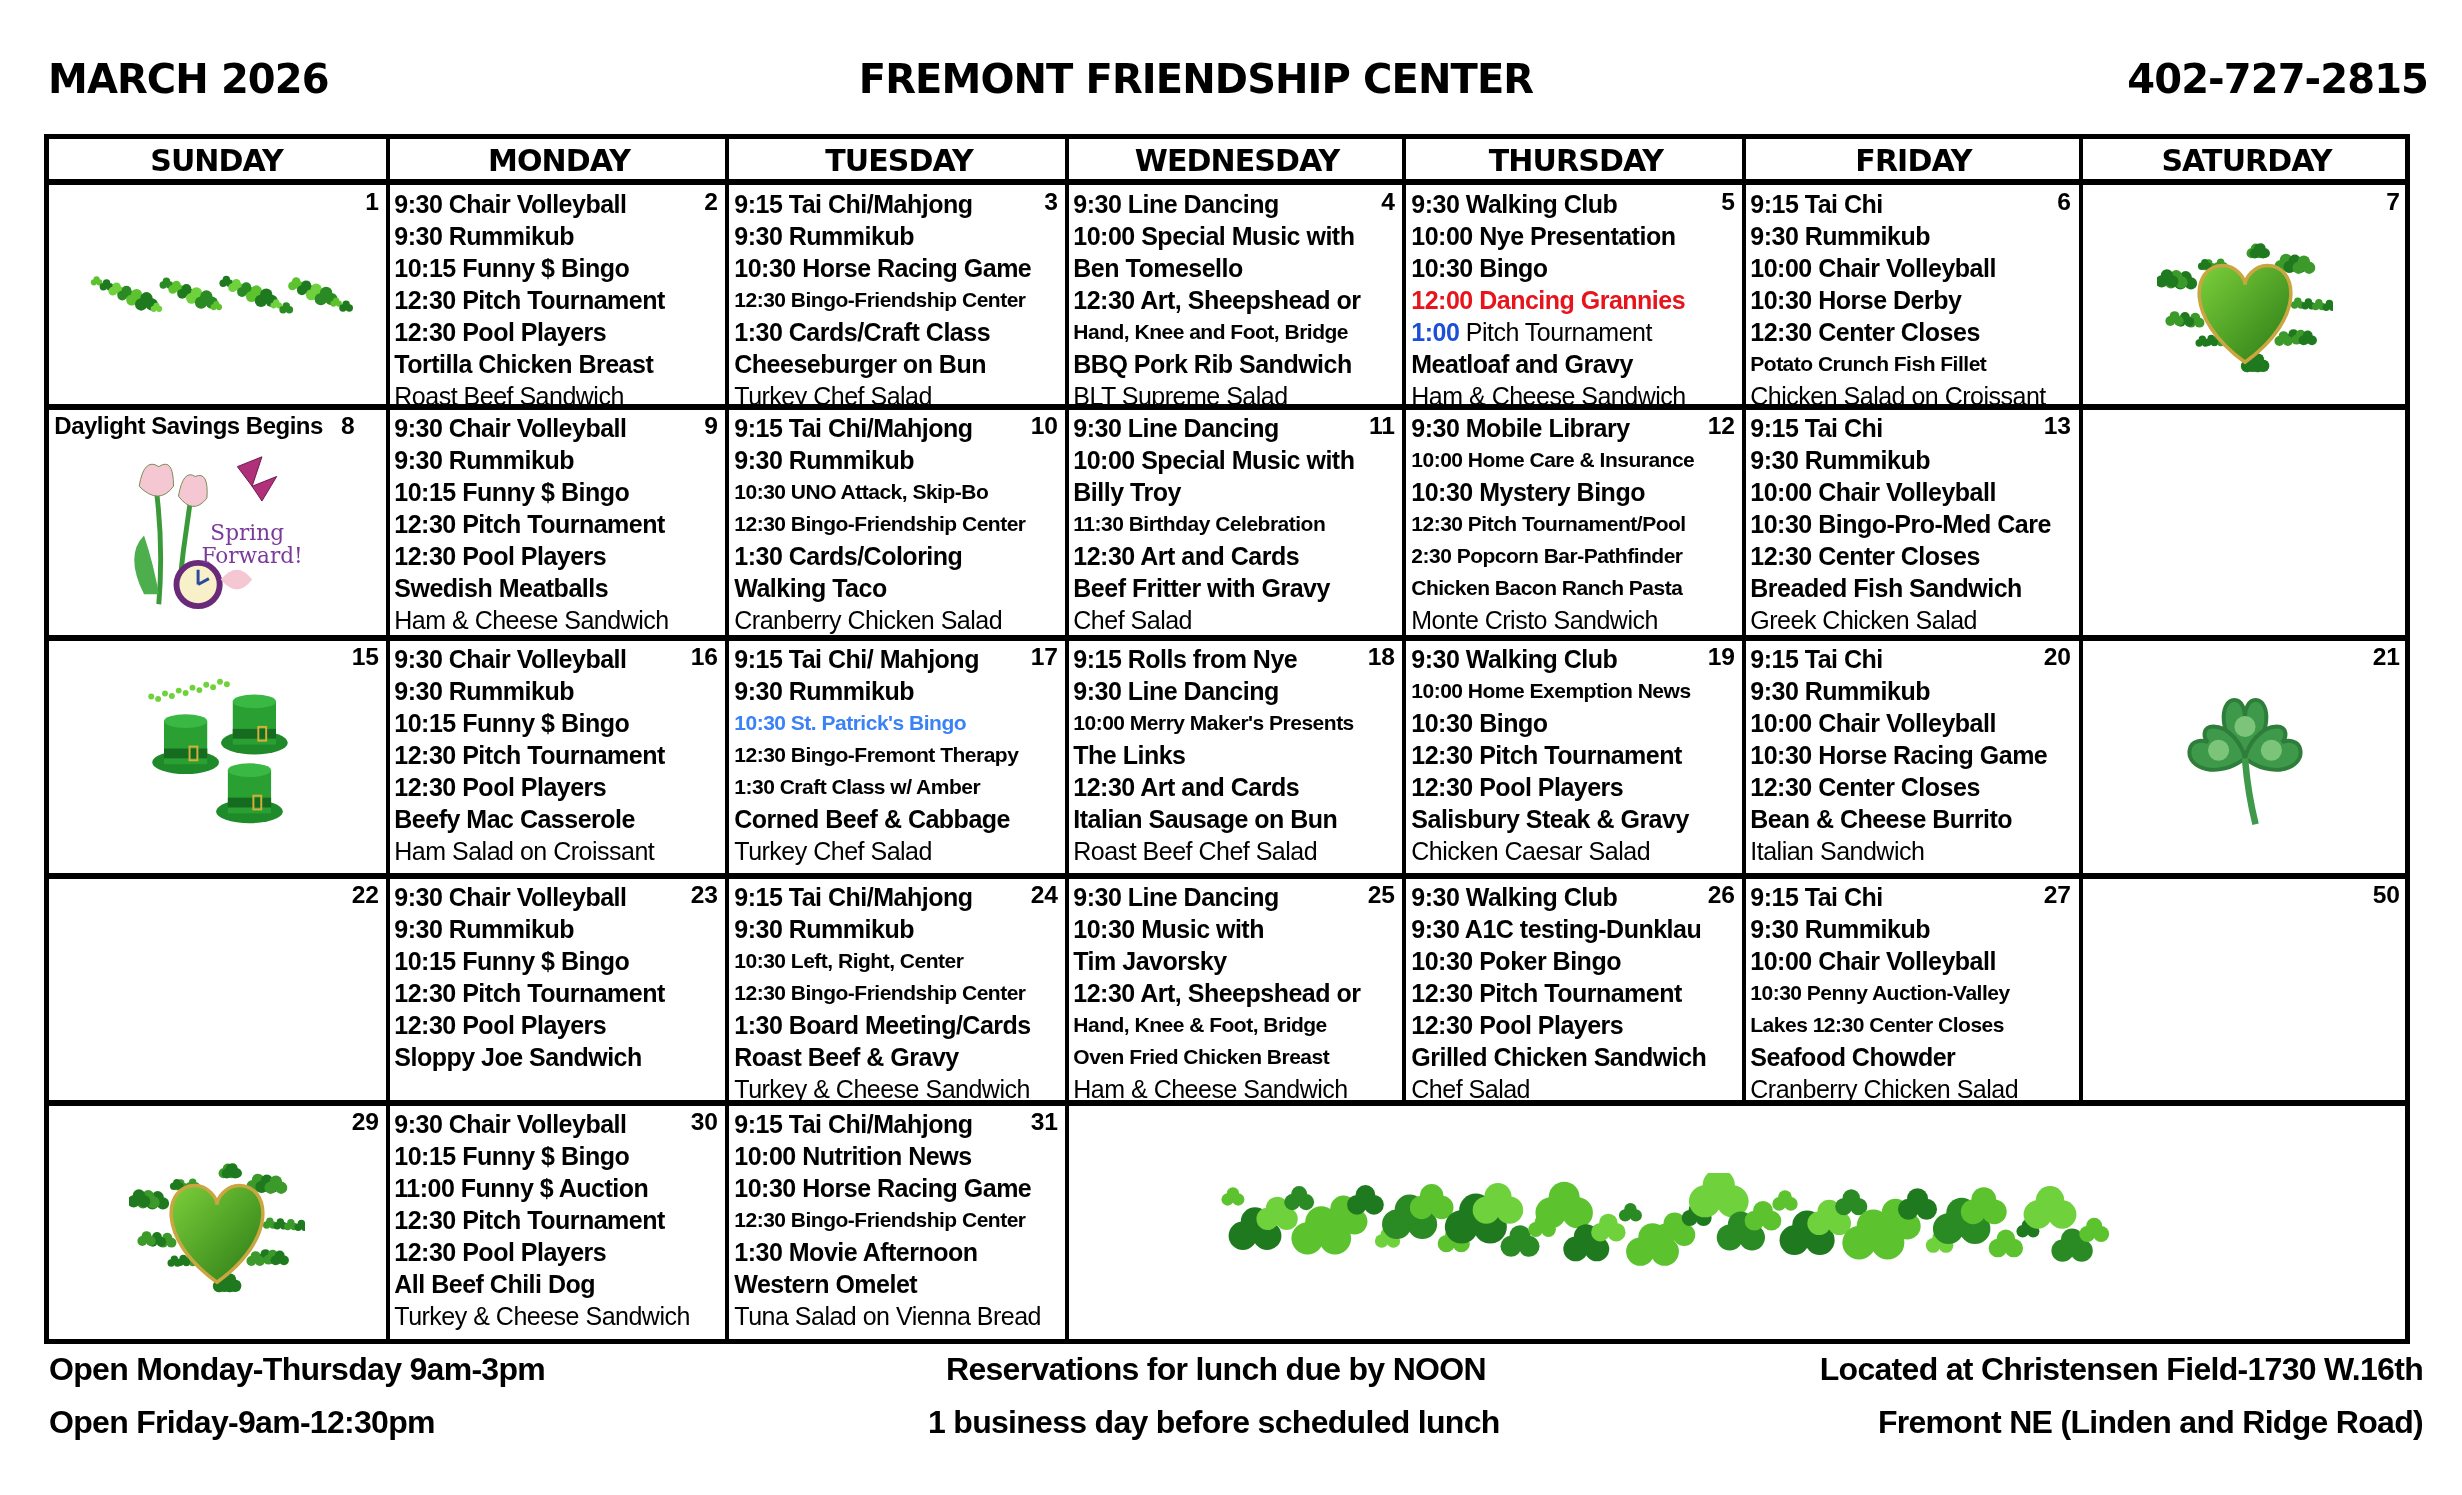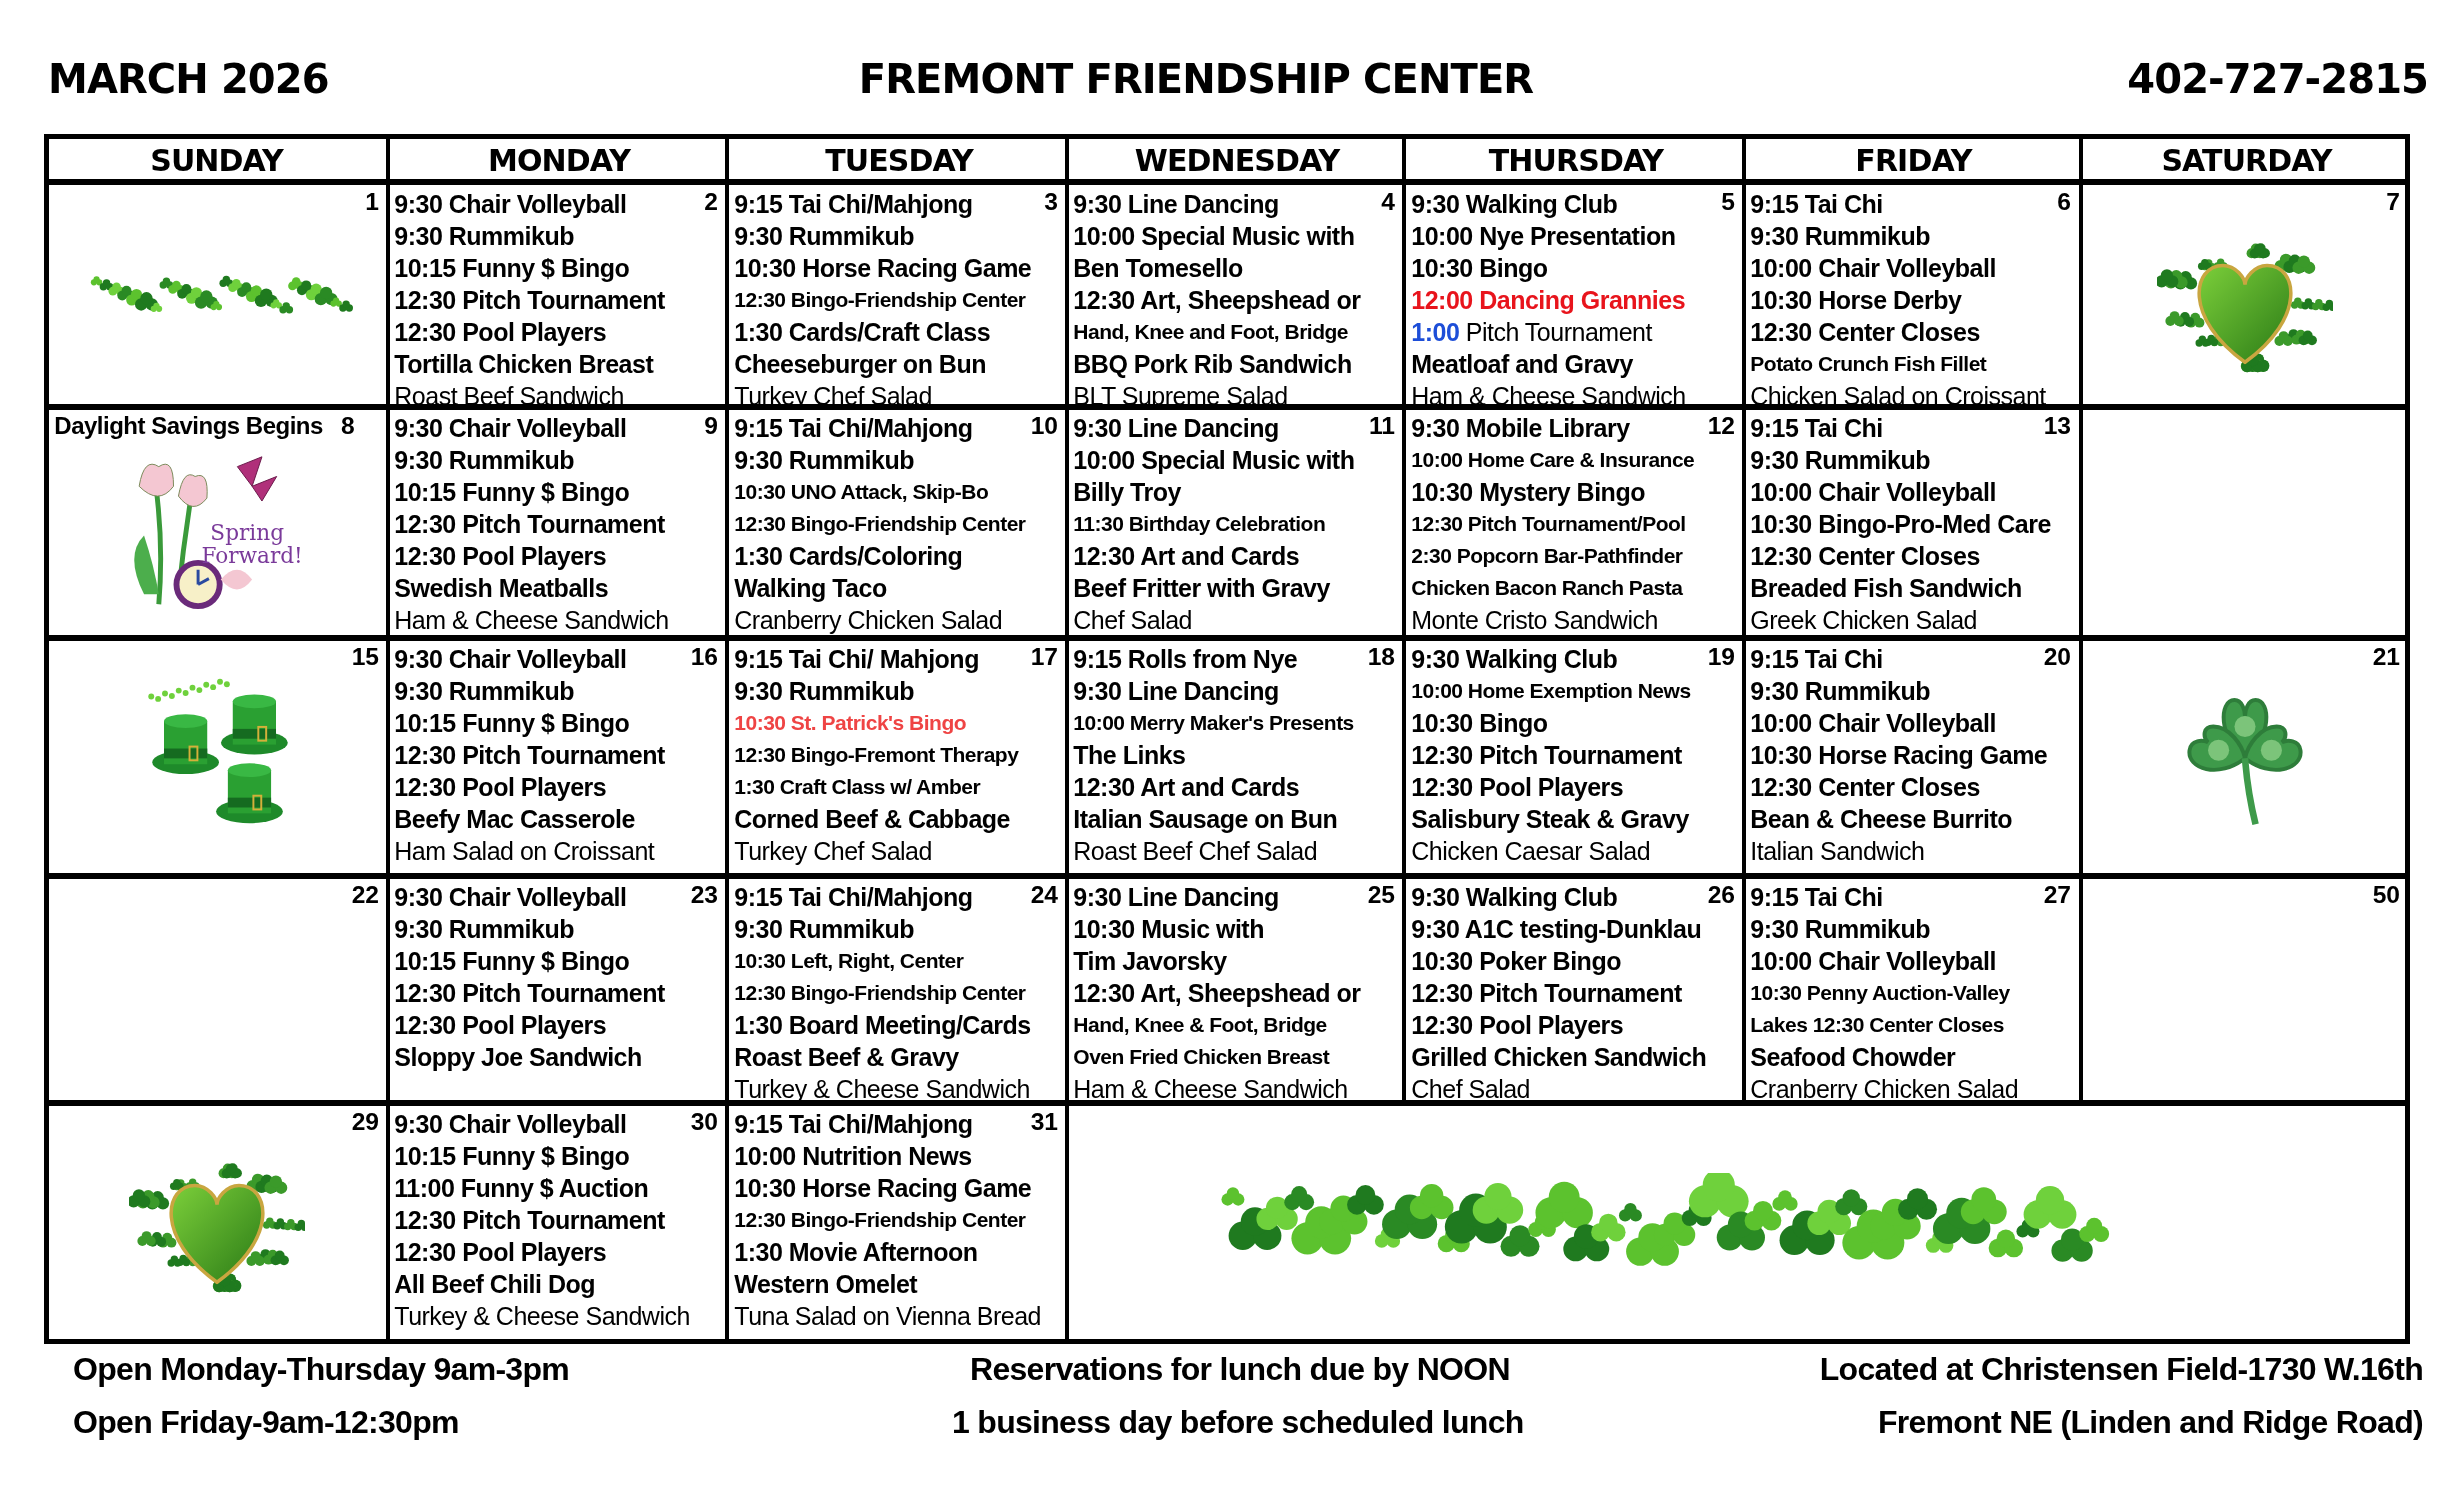--- a/index.html
+++ b/index.html
@@ -11,26 +11,26 @@
   .cal { position:absolute; left:44px; top:134px; width:2366px; height:1210px; border:5.3px solid #000; box-sizing:border-box; }
   .vline { position:absolute; top:0; bottom:0; width:3.5px; background:#000; }
   .hline { position:absolute; left:0; right:0; height:6.2px; background:#000; }
   .dayhead { position:absolute; top:0; height:43px; display:flex; align-items:center; justify-content:center; font-family:"DejaVu Sans", sans-serif; font-weight:bold; font-size:30px; letter-spacing:-0.9px; }
   .cell { position:absolute; box-sizing:border-box; padding:1.8px 5.3px 0 5.3px; overflow:hidden; }
   .cell .num { position:absolute; top:1.8px; right:7px; font-weight:bold; font-size:24.6px; font-family:"Liberation Sans Narrow","Liberation Sans", sans-serif; }
   .cell .line { font-weight:bold; font-size:25px; line-height:32px; white-space:nowrap; letter-spacing:-0.5px; transform-origin:left; }
   .cell .line.small { font-size:21px; letter-spacing:-0.5px; }
   .cell .line.lunch-alt { font-weight:normal; }
   .cell .line.red { color:#e8141c; }
-  .cell .line.green { color:#ef4444; }
+  .cell .line.green { color:#3b82f6; }
   .cell .line .g { color:#1d4ed8; }
   .cell .line .thin { font-weight:normal; }
   .sun-label { font-weight:bold; font-size:24px; letter-spacing:-0.5px; white-space:nowrap; }
   .art { position:absolute; }
-  .foot { position:absolute; font-weight:bold; font-size:32px; letter-spacing:-0.7px; white-space:nowrap;margin-left:24px; }
+  .foot { position:absolute; font-weight:bold; font-size:32px; letter-spacing:-0.7px; white-space:nowrap; }
 </style>
 </head>
 <body>
 
 <div class="hdr left">MARCH 2026</div>
 <div class="hdr center">FREMONT FRIENDSHIP CENTER</div>
 <div class="hdr right">402-727-2815</div>
 
 <div class="cal" id="cal">
     <div class="dayhead" style="left: 0px; width: 335px;">SUNDAY</div>

